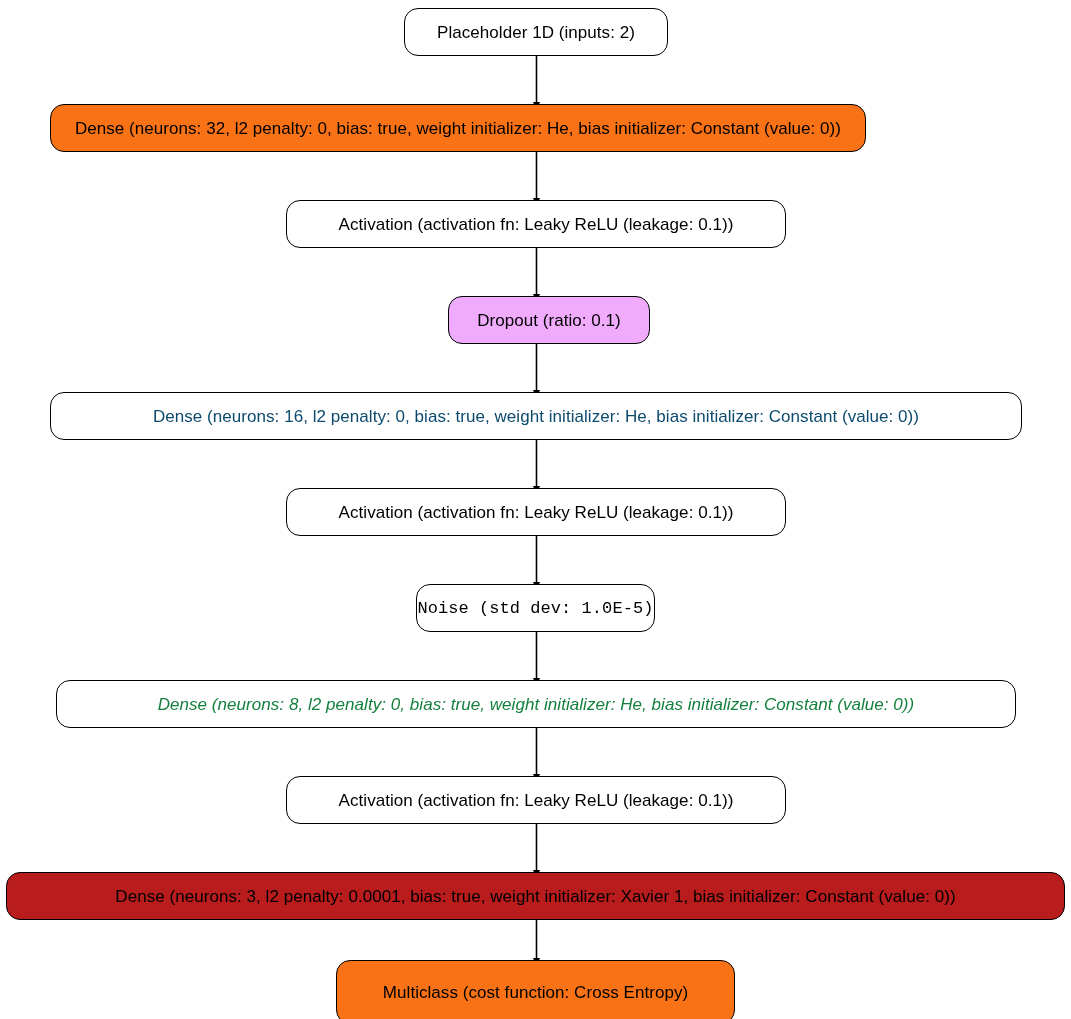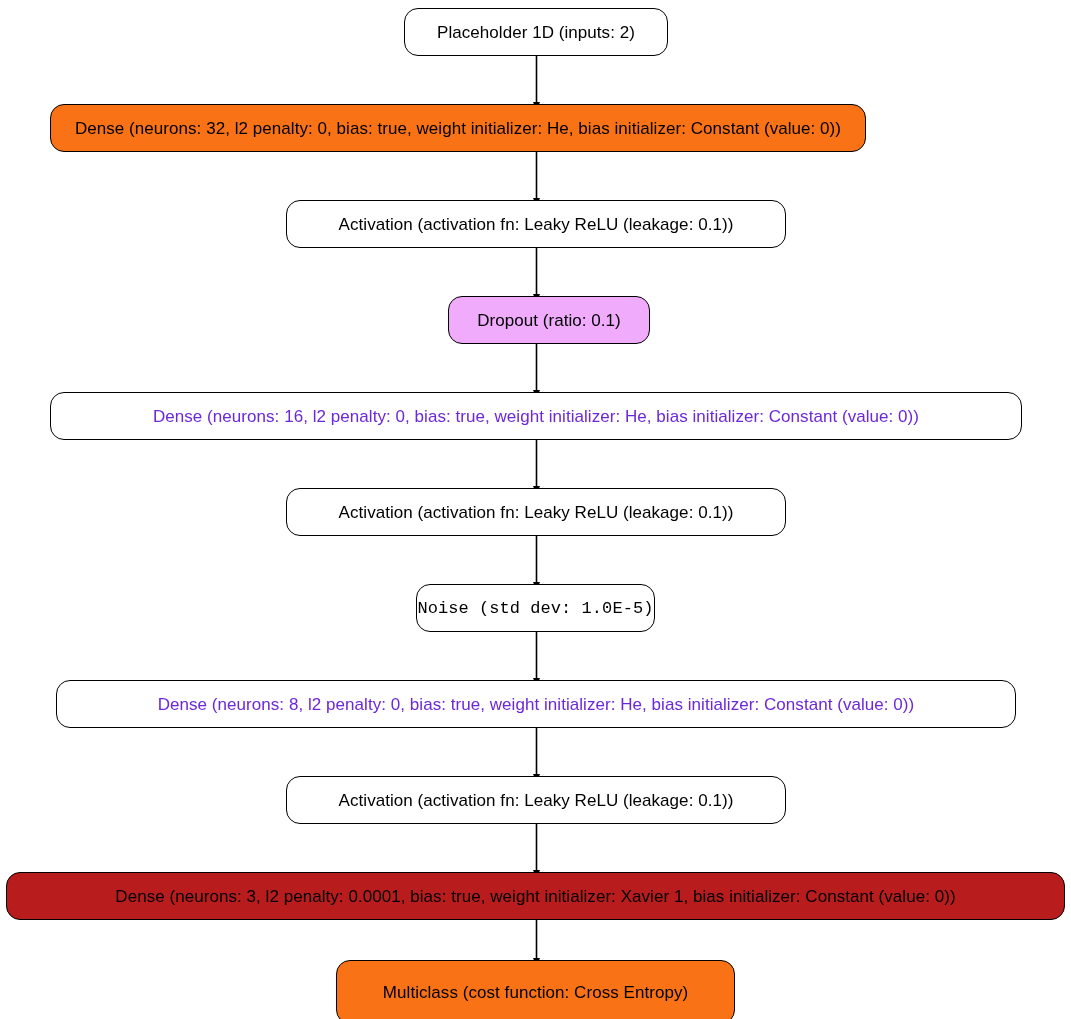--- a/index.html
+++ b/index.html
@@ -75,30 +75,30 @@
       <div class="node" style="left: 50px; top: 104px; width: 816px; height: 48px; border-color: rgb(0, 0, 0); background: #f97316;">
         <span class="node-label" style="color: rgb(0, 0, 0);">Dense (neurons: 32, l2 penalty: 0, bias: true, weight initializer: He, bias initializer: Constant (value: 0))</span>
       </div>
       <div class="node" style="left: 286px; top: 200px; width: 500px; height: 48px; border-color: rgb(0, 0, 0); background: rgb(255, 255, 255);">
         <span class="node-label" style="color: rgb(0, 0, 0);">Activation (activation fn: Leaky ReLU (leakage: 0.1))</span>
       </div>
       <div class="node" style="left: 435px; top: 296px; width: 202px; height: 48px; border-color: rgb(0, 0, 0); background: #f0abfc; margin-left: 13px;">
         <span class="node-label" style="color: rgb(0, 0, 0);">Dropout (ratio: 0.1)</span>
       </div>
       <div class="node" style="left: 50px; top: 392px; width: 972px; height: 48px; border-color: rgb(0, 0, 0); background: rgb(255, 255, 255);">
-        <span class="node-label" style="color: #6d28d9;">Dense (neurons: 16, l2 penalty: 0, bias: true, weight initializer: He, bias initializer: Constant (value: 0))</span>
+        <span class="node-label" style="color: #0c4a6e;">Dense (neurons: 16, l2 penalty: 0, bias: true, weight initializer: He, bias initializer: Constant (value: 0))</span>
       </div>
       <div class="node" style="left: 286px; top: 488px; width: 500px; height: 48px; border-color: rgb(0, 0, 0); background: rgb(255, 255, 255);">
         <span class="node-label" style="color: rgb(0, 0, 0);">Activation (activation fn: Leaky ReLU (leakage: 0.1))</span>
       </div>
       <div class="node" style="left: 416px; top: 584px; width: 239px; height: 48px; border-color: rgb(0, 0, 0); background: rgb(255, 255, 255);">
         <span class="node-label" style="color: rgb(0, 0, 0); font-family: Liberation Mono, monospace;">Noise (std dev: 1.0E-5)</span>
       </div>
       <div class="node" style="left: 56px; top: 680px; width: 960px; height: 48px; border-color: rgb(0, 0, 0); background: rgb(255, 255, 255);">
-        <span class="node-label" style="color: #6d28d9;">Dense (neurons: 8, l2 penalty: 0, bias: true, weight initializer: He, bias initializer: Constant (value: 0))</span>
+        <span class="node-label" style="color: #15803d; font-style: italic;">Dense (neurons: 8, l2 penalty: 0, bias: true, weight initializer: He, bias initializer: Constant (value: 0))</span>
       </div>
       <div class="node" style="left: 286px; top: 776px; width: 500px; height: 48px; border-color: rgb(0, 0, 0); background: rgb(255, 255, 255);">
         <span class="node-label" style="color: rgb(0, 0, 0);">Activation (activation fn: Leaky ReLU (leakage: 0.1))</span>
       </div>
       <div class="node" style="left: 6px; top: 872px; width: 1059px; height: 48px; border-color: rgb(0, 0, 0); background: #b91c1c;">
         <span class="node-label" style="color: rgb(0, 0, 0);">Dense (neurons: 3, l2 penalty: 0.0001, bias: true, weight initializer: Xavier 1, bias initializer: Constant (value: 0))</span>
       </div>
       <div class="node" style="left: 336px; top: 960px; width: 399px; height: 64px; border-color: rgb(0, 0, 0); background: #f97316;">
         <span class="node-label" style="color: rgb(0, 0, 0);">Multiclass (cost function: Cross Entropy)</span>
       </div>

